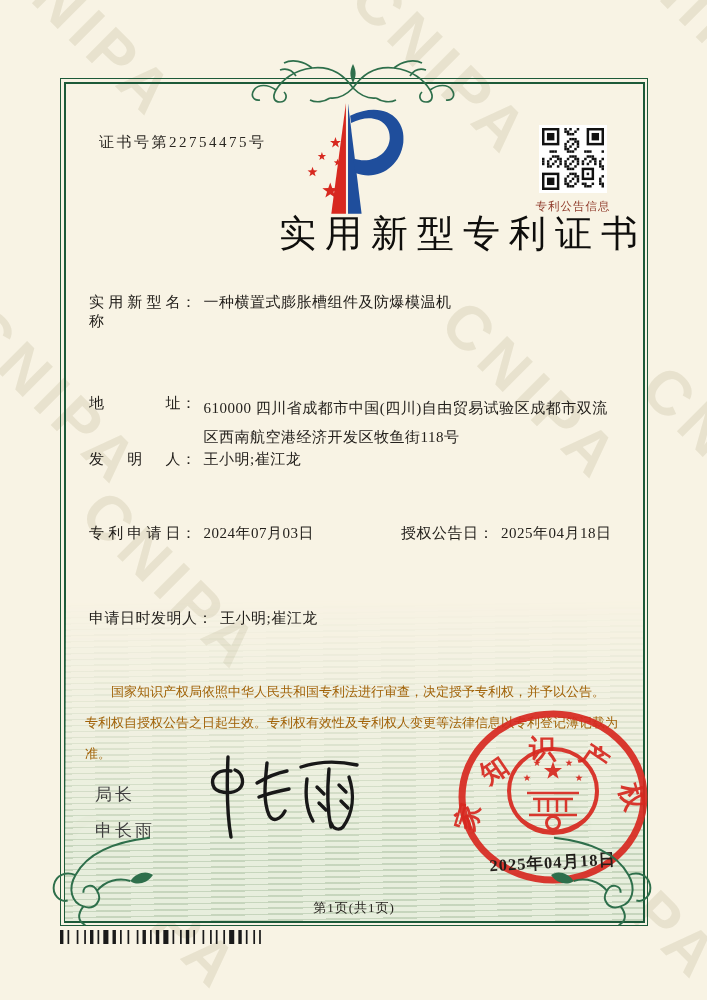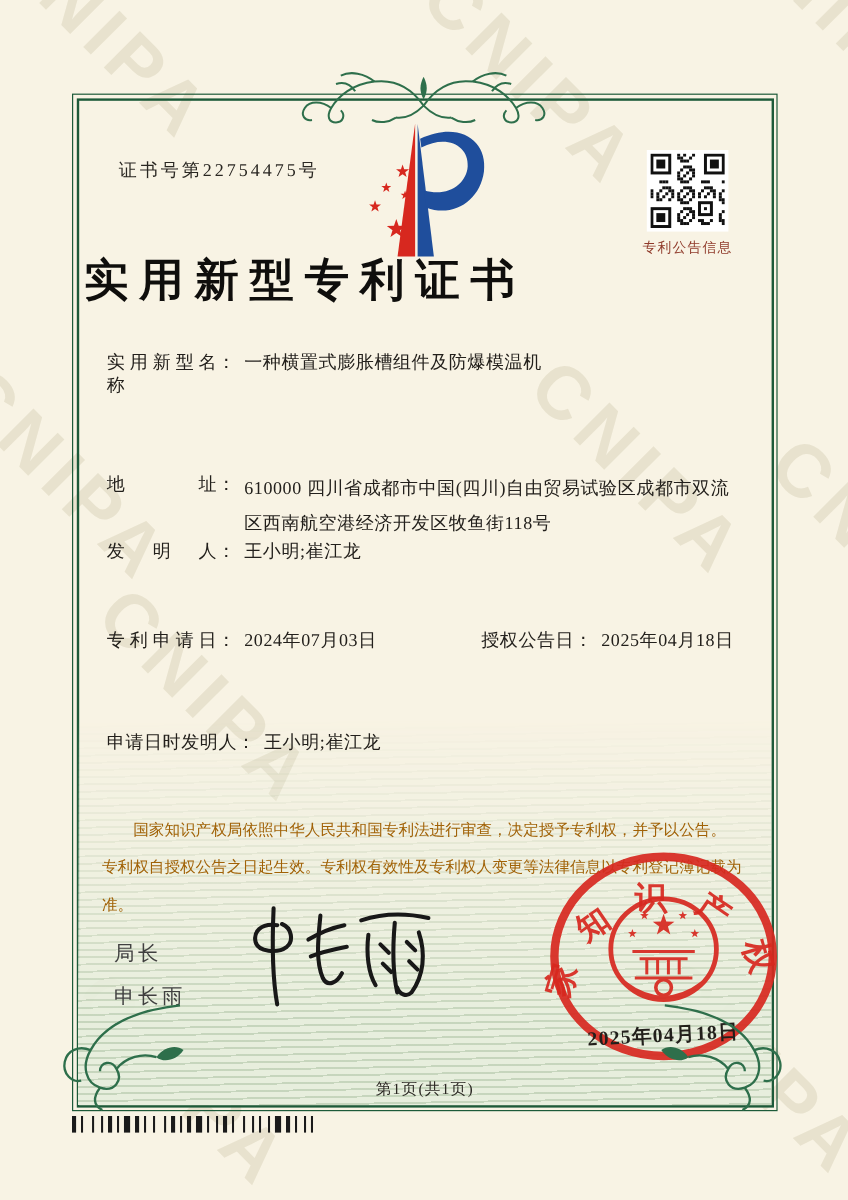--- a/index.html
+++ b/index.html
@@ -19,22 +19,22 @@
          background-image:repeating-linear-gradient(179deg,rgba(122,156,114,0.30) 0 1.6px,rgba(231,238,221,0.2) 1.6px 6px);
          -webkit-mask-image:linear-gradient(to bottom,transparent 0,rgba(0,0,0,.55) 45%,#000 78%);
          mask-image:linear-gradient(to bottom,transparent 0,rgba(0,0,0,.55) 45%,#000 78%);
          z-index:0;}
   .cert * {z-index:1;}
   .cert-no{position:absolute;left:38px;top:42px;font-size:15px;letter-spacing:2.5px;color:#2a2722;margin-top:12px;}
   .logo{position:absolute;left:228px;top:20px;}
   .qr-wrap{position:absolute;left:478px;top:46px;background:#fff;padding:3px;line-height:0;}
   .qr-caption{position:absolute;left:452px;top:120px;width:120px;text-align:center;
               font-size:11.5px;color:#8f3a2a;letter-spacing:1px;}
-  .title{position:absolute;left:0;right:0;top:130px;text-align:left;
-         font-size:37px;font-weight:700;letter-spacing:9px;padding-left:9px;color:#0f0e0c;}
+  .title{position:absolute;left:0;right:0;top:130px;text-align:right;
+         font-size:37px;font-weight:400;letter-spacing:9px;padding-left:9px;color:#0f0e0c;}
   .frow{position:absolute;left:28px;right:26px;font-size:15px;letter-spacing:0.5px;color:#23201c;}
   .flabel{display:inline-block;width:92px;text-align:justify;text-align-last:justify;vertical-align:top;}
   .flabel.auto{width:auto;text-align:left;text-align-last:auto;}
   .fcolon{margin-right:7px;vertical-align:top;}
   .fvalue{vertical-align:top;}
   .fvalue.block{display:inline-block;width:412px;line-height:1.9;}
   .fcol2{position:absolute;left:312px;top:0;}
   .declaration{position:absolute;left:24px;top:597px;width:552px;font-size:13px;
                line-height:31px;color:#a16207;}
   .declaration .l1{text-indent:2em;}

